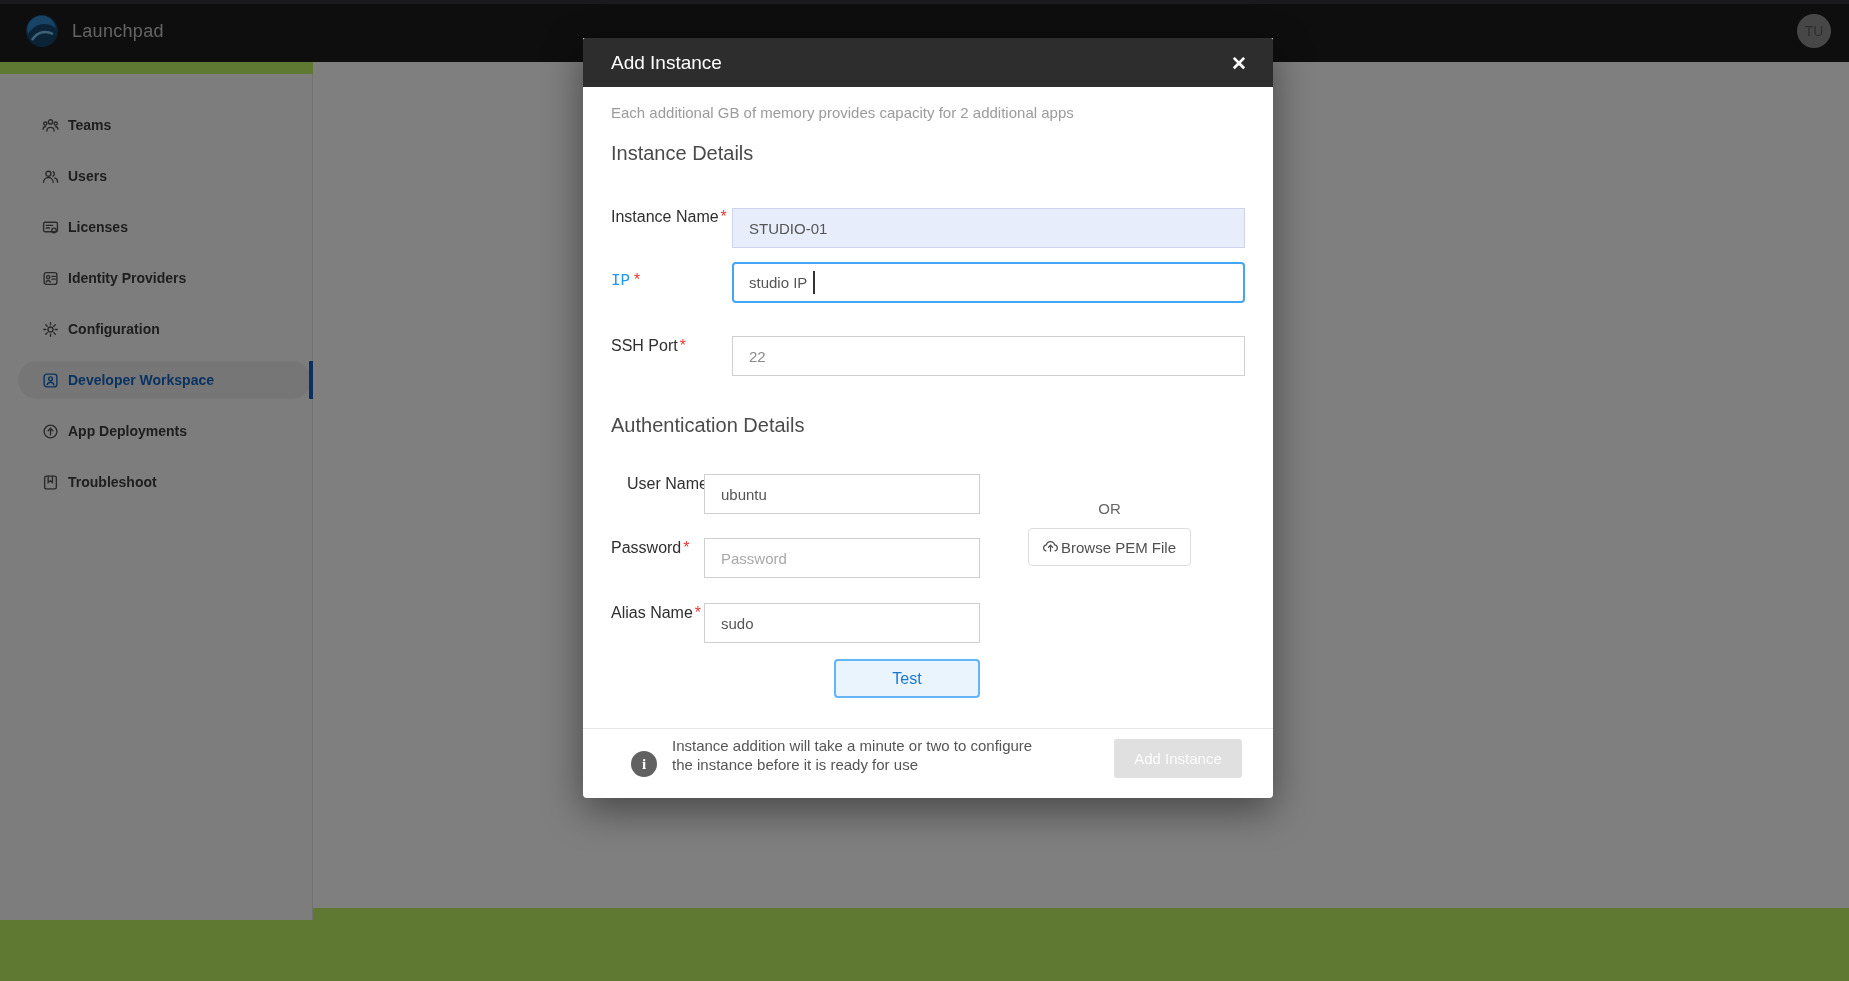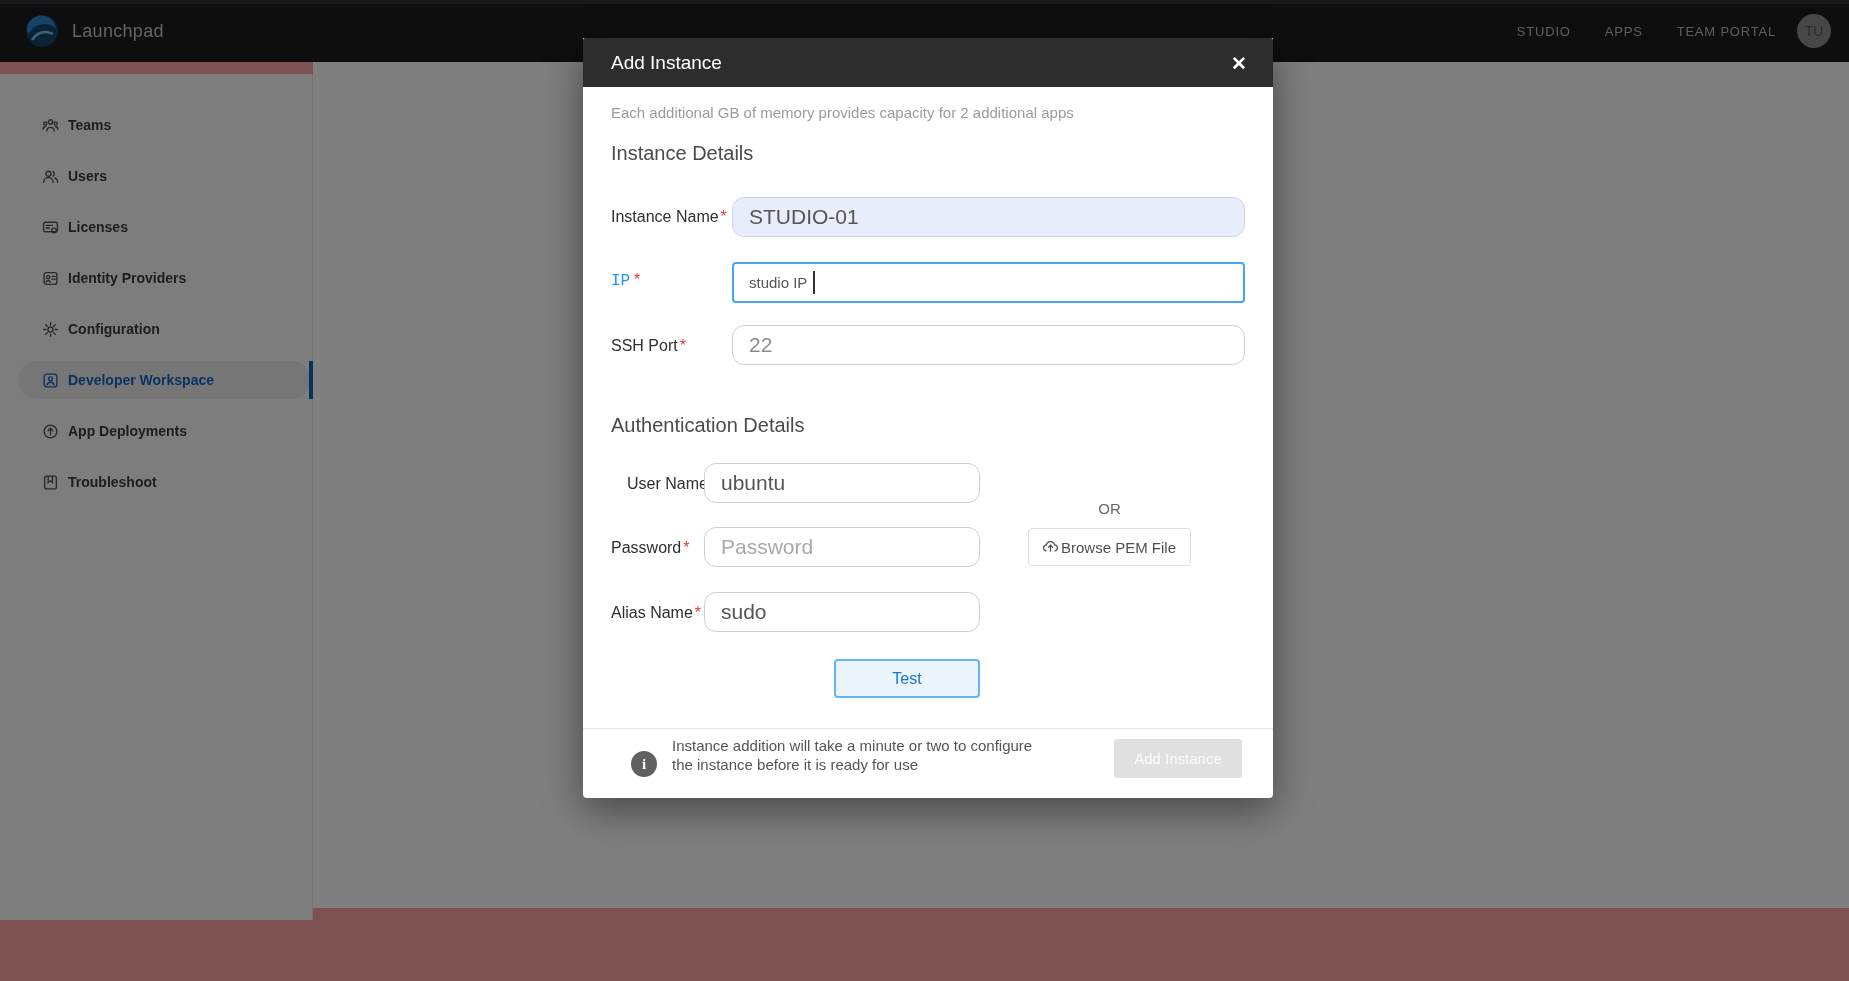--- a/index.html
+++ b/index.html
@@ -1,18 +1,18 @@
 <!DOCTYPE html>
 <html><head>
 <meta charset="utf-8">
 <style>
   * { margin:0; padding:0; box-sizing:border-box; }
   html,body { background:#222; }
   body { font-family:"Liberation Sans", sans-serif; }
-  .app { position:relative; width:1849px; height:981px; overflow:hidden; background:#fca5a5; }
+  .app { position:relative; width:1849px; height:981px; overflow:hidden; background:#bef264; }
   .abs { position:absolute; }
 
   
   .navbar { left:0; top:0; width:1849px; height:62px; background:#1c1c1c; z-index:10; }
   .topline { left:0; top:0; width:1849px; height:4px; background:#343438; z-index:12; }
   .brand { left:24px; top:13px; height:36px; display:flex; align-items:center; gap:12px; }
   .brand-title { color:#c6c6c6; font-size:18px; letter-spacing:.3px; }
   .nav-links { top:0; right:73px; height:62px; display:flex; align-items:center; gap:34px; }
   .nav-link { color:#bdbdbd; font-size:13px; letter-spacing:.8px; cursor:pointer; }
   .avatar { right:18px; top:14px; width:34px; height:34px; border-radius:50%; background:#8f8f8f;
@@ -60,22 +60,22 @@
   .modal-title { left:28px; top:0; height:49px; display:flex; align-items:center; color:#fff; font-size:19px; }
   .modal-close { right:20px; top:11px; width:28px; height:28px; color:#fff; font-size:19px; font-weight:bold;
                  display:flex; align-items:center; justify-content:center; cursor:pointer; }
   .modal-note { left:28px; top:66px; font-size:15px; color:#9b9b9b; }
   .section-h { font-size:20px; color:#4a4a4a; }
   .h-instance { left:28px; top:104px; }
   .h-auth { left:28px; top:376px; }
   .f-label { font-size:16px; color:#2f2f2f;text-align:center; }
   .f-label .req { color:#e53935; margin-left:2px; }
   .f-label.focused { color:#2196f3;font-family:Liberation Mono, monospace; }
-  .m-input { border:1px solid #cfcfcf; border-radius:12px; font-size:21px; color:#555; padding:0 16px;
-             outline:none; background:#fff; font-family:"Liberation Sans",sans-serif; }
+  .m-input { border:1px solid #cfcfcf; border-radius:0; font-size:15px; color:#555; padding:0 16px;
+             outline:none; background:#fff; font-family:"Liberation Sans",sans-serif;margin-top:11px; }
   .m-input::placeholder { color:#a8a8a8; }
   .in-wide { left:149px; width:513px; height:40px; }
   .in-narrow { left:121px; width:276px; height:40px; }
   .autofill { background:#e8edfb; border-color:#cdd5ee; }
   .ip-wrap { left:149px; top:224px; width:513px; height:41px; }
   .ip-input { width:513px; height:41px; border:2px solid #42a5f5; border-radius:4px; font-size:15px; color:#555;
               padding:0 15px; outline:none; font-family:"Liberation Sans",sans-serif; }
   .caret { left:81px; top:9px; width:2px; height:23px; background:#333; }
   .or-label { left:445px; top:462px; width:163px; text-align:center; font-size:15px; color:#666; }
   .browse-btn { left:445px; top:490px; width:163px; height:38px; background:#fff; border:1px solid #ddd; border-radius:4px;
@@ -101,25 +101,20 @@
     <div class="abs brand">
       <span>
         <svg width="36" height="36" viewBox="0 0 36 36">
           <circle cx="18" cy="18" r="16" fill="#14466e"></circle>
           <path d="M4 21c7-11 18-13 28-6-2-9-10-14-18-12C6 5 1 13 4 21z" fill="#2e86c9"></path>
           <path d="M8 27c5-8 13-10 21-6" stroke="#7fc3ef" stroke-width="2.5" fill="none"></path>
         </svg>
       </span>
       <span class="brand-title">Launchpad</span>
     </div>
-    <div class="abs nav-links">
-      <span class="nav-link">STUDIO</span>
-      <span class="nav-link">APPS</span>
-      <span class="nav-link">TEAM PORTAL</span>
-    </div>
     <div class="abs avatar">TU</div>
   </div>
   <div class="abs topline"></div>
 
   <div class="abs sidebar">
     <div class="side-item" style="top:32px">
       <span class="s-icon">
         <svg width="17" height="17" viewBox="0 0 16 16" fill="none" stroke="currentColor" stroke-width="1.3" stroke-linecap="round">
           <circle cx="8" cy="4.6" r="2"></circle>
             <circle cx="3.1" cy="6.2" r="1.5"></circle>

